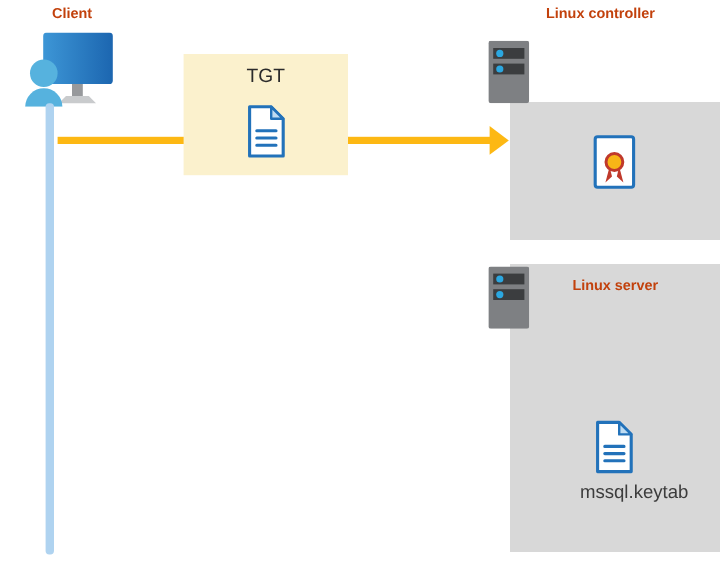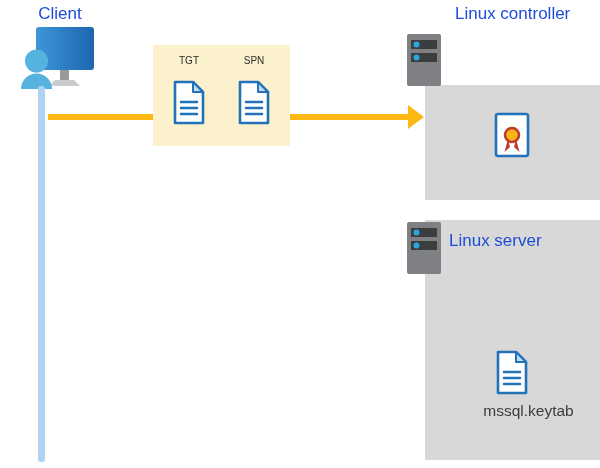--- a/index.html
+++ b/index.html
@@ -5,21 +5,21 @@
   html, body { margin: 0; padding: 0; background: #ffffff; }
   .canvas {
     position: relative;
     width: 600px;
     height: 468px;
     background: #ffffff;
     font-family: "Liberation Sans", sans-serif;
     overflow: hidden;
   }
   .abs { position: absolute; }
-  .title { font-weight: 400; color: #1d4ed8; font-size: 17px; line-height: 1.2; }
+  .title { font-weight: 700; color: #c2410c; font-size: 12px; line-height: 1.2; }
 
   .client-label { left: 18px; top: 4px; width: 84px; text-align: center; }
   .client-icon  { left: 20px; top: 27px; }
 
   .lifeline {
     left: 38px; top: 86px; width: 7px; height: 376px;
     background: #AFD3F0; border-radius: 3px;
   }
 
   .arrow-shaft { left: 48px; top: 114px; width: 362px; height: 6px; background: #FDB813; }
@@ -30,31 +30,31 @@
     border-left: 16px solid #FDB813;
   }
 
   .token-box {
     left: 153px; top: 45px; width: 137px; height: 101px;
     background: #FBF1CD;
     display: flex; justify-content: center; gap: 31px;
     padding-top: 10px; box-sizing: border-box;
   }
   .token-col { display: flex; flex-direction: column; align-items: center; gap: 14px; }
-  .token-label { font-size: 10px; color: #2b2b2b; }
+  .token-label { font-size: 16px; color: #2b2b2b; }
 
   .dc-label { left: 455px; top: 4px; width: 118px; }
 
   .gray-box { background: #D8D8D8; }
   .dc-box    { left: 425px; top: 85px;  width: 175px; height: 115px; }
   .linux-box { left: 425px; top: 220px; width: 175px; height: 240px; }
 
   .dc-server-icon    { left: 407px; top: 34px; }
   .linux-server-icon { left: 407px; top: 222px; }
-  .linux-label { left: 449px; top: 231px; }
+  .linux-label { left: 477px; top: 231px; }
 
   .cert-icon   { left: 494px; top: 112px; }
   .sql-icon    { left: 490px; top: 282px; }
   .keytab-doc  { left: 495px; top: 350px; }
   .keytab-label {
     left: 425px; top: 402px; width: 207px;
     text-align: center; font-size: 15.5px; color: #3c3c3c;
   }
 </style>
 </head>
@@ -83,30 +83,20 @@
   <div class="abs lifeline"></div>
 
   <div>
     <div class="abs arrow-shaft"></div>
     <div class="abs arrow-head"></div>
   </div>
 
   <div class="abs token-box">
     <div class="token-col">
       <div class="token-label">TGT</div>
-      <span>
-        <svg width="34" height="45" viewBox="0 0 34 45">
-          <path d="M3 2 h18 l10 10 v31 h-28 z" fill="#ffffff" stroke="#2272BA" stroke-width="2.6" stroke-linejoin="round"></path>
-          <path d="M21 2 l10 10 h-10 z" fill="#BFDCF2" stroke="#2272BA" stroke-width="2" stroke-linejoin="round"></path>
-          <path d="M9 22 h16 M9 28 h16 M9 34 h16" stroke="#2272BA" stroke-width="2.6" stroke-linecap="round"></path>
-        </svg>
-      </span>
-    </div>
-    <div class="token-col">
-      <div class="token-label">SPN</div>
       <span>
         <svg width="34" height="45" viewBox="0 0 34 45">
           <path d="M3 2 h18 l10 10 v31 h-28 z" fill="#ffffff" stroke="#2272BA" stroke-width="2.6" stroke-linejoin="round"></path>
           <path d="M21 2 l10 10 h-10 z" fill="#BFDCF2" stroke="#2272BA" stroke-width="2" stroke-linejoin="round"></path>
           <path d="M9 22 h16 M9 28 h16 M9 34 h16" stroke="#2272BA" stroke-width="2.6" stroke-linecap="round"></path>
         </svg>
       </span>
     </div>
   </div>
 

